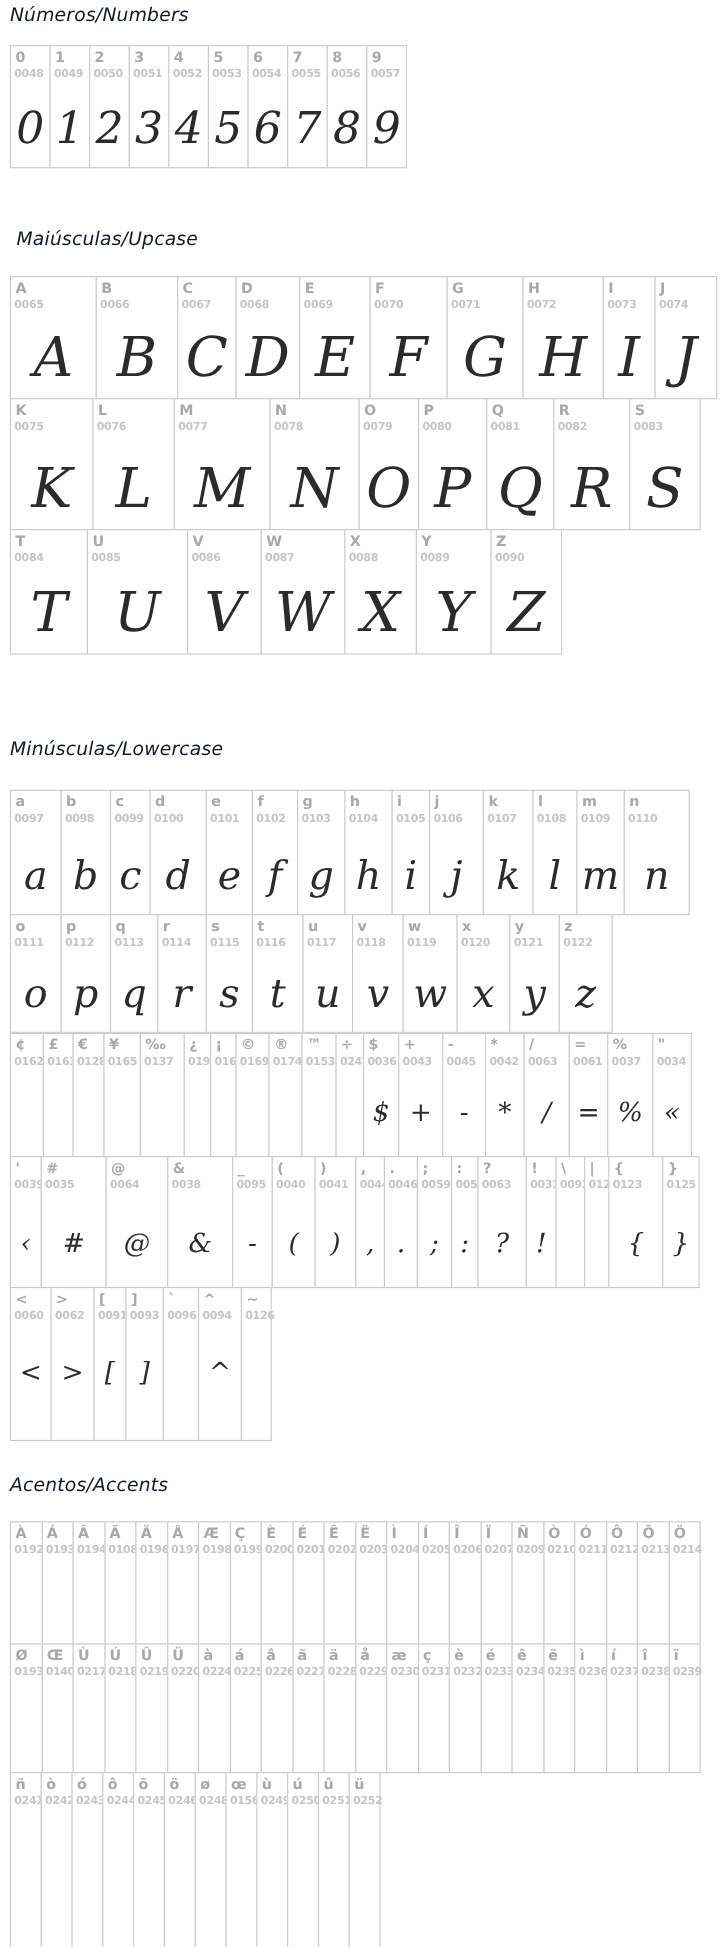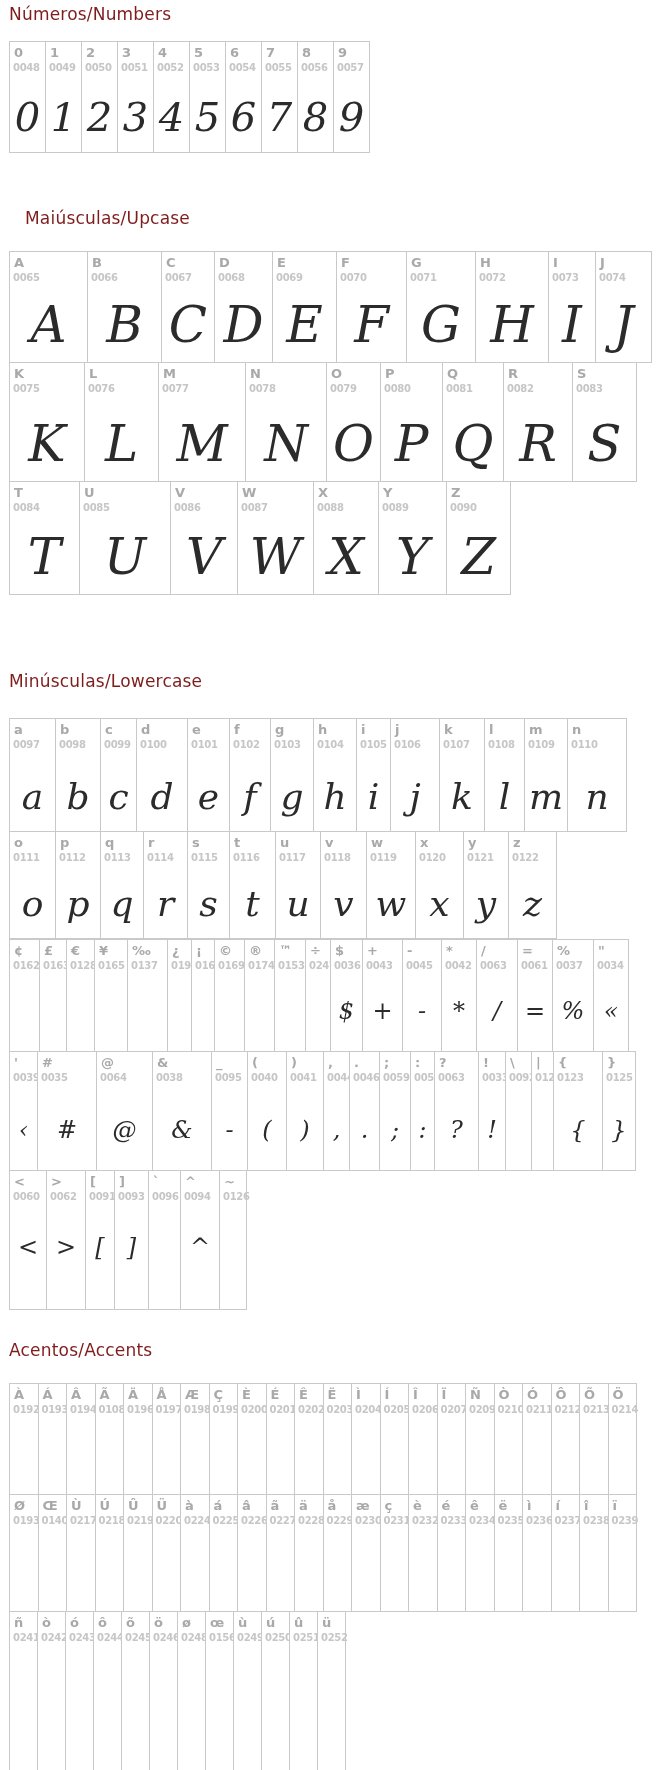--- a/index.html
+++ b/index.html
@@ -4,25 +4,25 @@
 <style>
   html, body { margin:0; padding:0; background:#ffffff; }
   body {
     width:661px; height:1770px; overflow:hidden;
     font-family:"DejaVu Sans","Liberation Sans",sans-serif;
     -webkit-font-smoothing:antialiased;
   }
   .page { padding:4px 0 0 9px; }
 
   .section-title {
-    font-size:17px; font-weight:400; color:#7f1d1d;
-    margin:0; letter-spacing:0.2px; line-height:20px;
+    font-size:17px; font-weight:400; color:#0f172a;
+    margin:0; letter-spacing:0.2px; line-height:20px;font-style:italic;
   }
   .sec-numbers   .section-title { margin:0 0 17px; }
-  .sec-uppercase .section-title { margin:55px 16px 23px; }
+  .sec-uppercase .section-title { margin:55px 6px 23px; }
   .sec-lowercase .section-title { margin:76px 0 27px; }
   .sec-symbols   .section-title { margin:26px 0 19px; }
   .sec-accents   .section-title { margin:30px 0 23px; }
 
   .char-row { display:flex; align-items:stretch; }
   .char-row + .char-row { margin-top:-1px; }
 
   .cell {
     position:relative; box-sizing:border-box; flex:none;
     border:1px solid #c9c9c9; background:#ffffff; overflow:visible;

